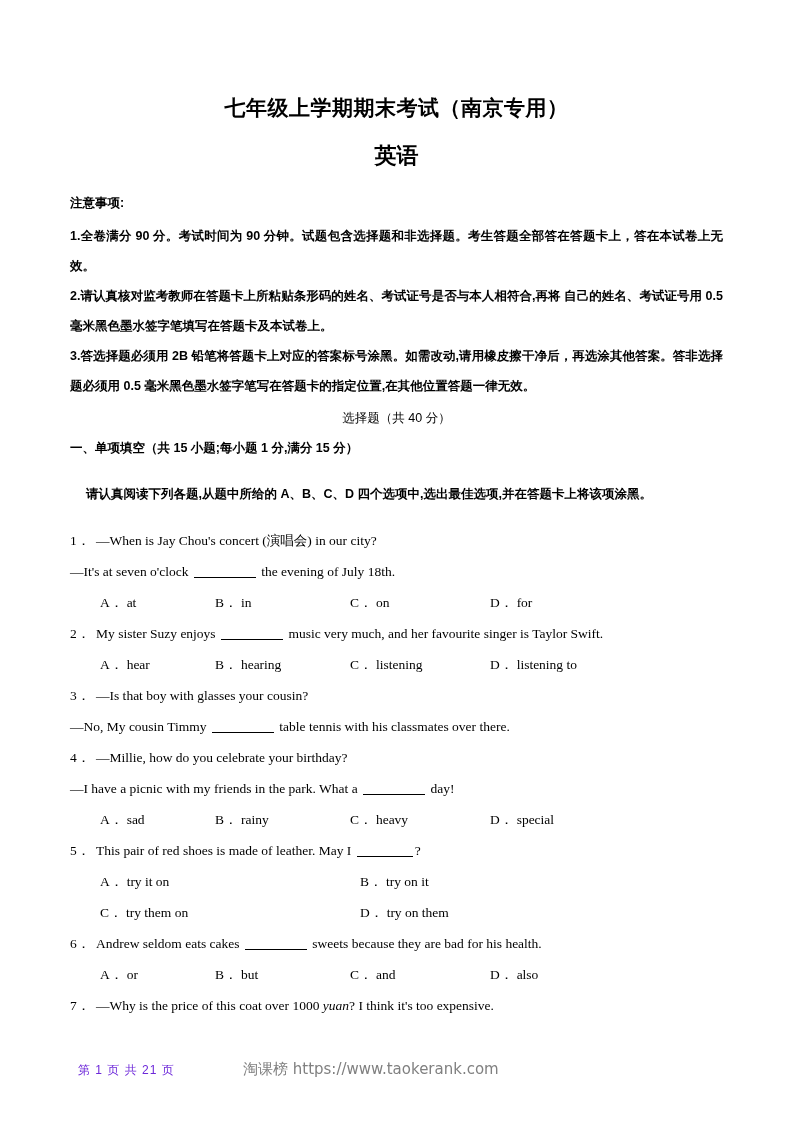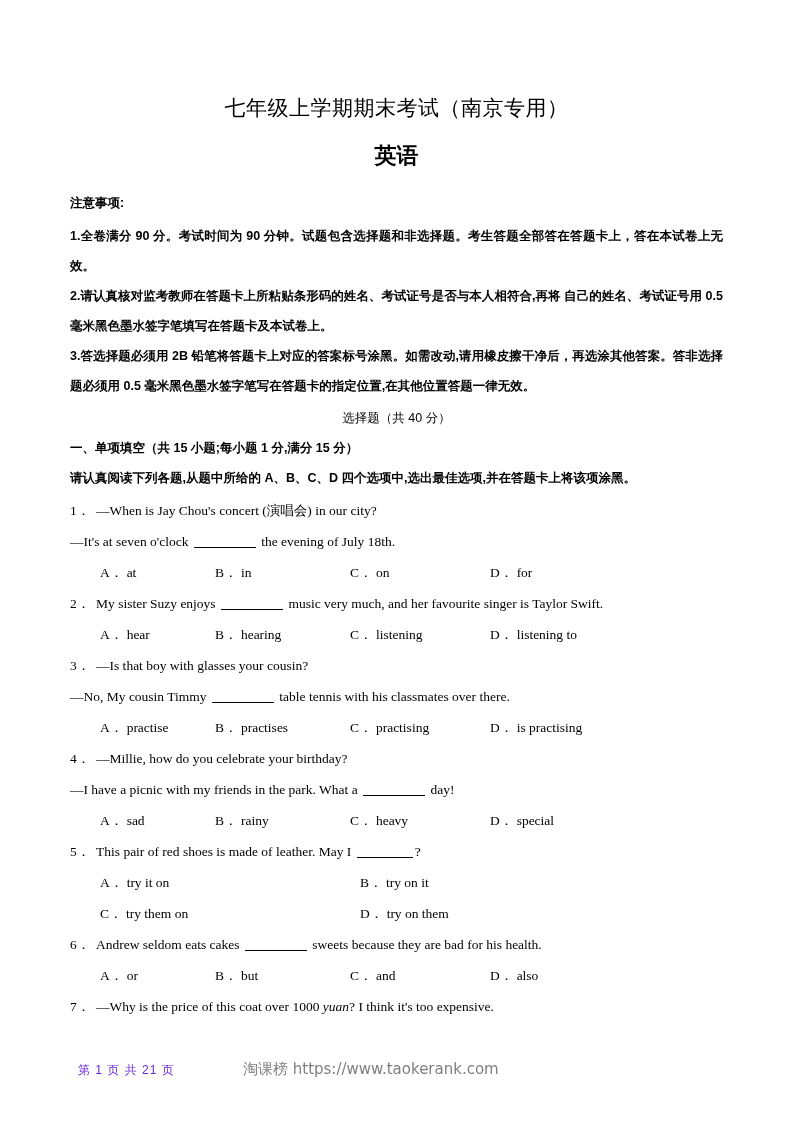--- a/index.html
+++ b/index.html
@@ -22,21 +22,21 @@
     width: 793px;
     height: 1122px;
     box-sizing: border-box;
     padding: 0 70px;
   }
 
   
   .doc-title {
     text-align: center;
     font-family: "Liberation Serif", "DejaVu Serif", serif;
-    font-weight: normal;
+    font-weight: bold;
     font-size: 21px;
     letter-spacing: 0.5px;
     margin: 0;
     padding-top: 96px;
     line-height: 1.2;
   }
   .doc-subject {
     text-align: center;
     font-family: "Liberation Sans", "DejaVu Sans", sans-serif;
     font-weight: bold;
@@ -82,21 +82,21 @@
     font-weight: bold;
     font-size: 12.5px;
     line-height: 30px;
     margin: 0;
   }
   .section-instr {
     font-family: "Liberation Sans", "DejaVu Sans", sans-serif;
     font-weight: bold;
     font-size: 12.5px;
     line-height: 30px;
-    margin: 0;
+    margin: 16px;
   }
 
   
   .questions {
     margin-top: 2px;
   }
   .question {
     margin: 0;
   }
   .q-line {
@@ -219,26 +219,20 @@
         <span class="opt c1"><span>A．</span> <span>hear</span></span>
         <span class="opt c2"><span>B．</span> <span>hearing</span></span>
         <span class="opt c3"><span>C．</span> <span>listening</span></span>
         <span class="opt c4"><span>D．</span> <span>listening to</span></span>
       </div>
     </div>
 
     <div class="question">
       <p class="q-line"><span class="num">3．</span><span>—Is that boy with glasses your cousin?</span></p>
       <p class="q-line cont"><span>—No, My cousin Timmy </span><span class="blank"></span><span> table tennis with his classmates over there.</span></p>
-      <div class="options">
-        <span class="opt c1"><span>A．</span> <span>practise</span></span>
-        <span class="opt c2"><span>B．</span> <span>practises</span></span>
-        <span class="opt c3"><span>C．</span> <span>practising</span></span>
-        <span class="opt c4"><span>D．</span> <span>is practising</span></span>
-      </div>
     </div>
 
     <div class="question">
       <p class="q-line"><span class="num">4．</span><span>—Millie, how do you celebrate your birthday?</span></p>
       <p class="q-line cont"><span>—I have a picnic with my friends in the park. What a </span><span class="blank"></span><span> day!</span></p>
       <div class="options">
         <span class="opt c1"><span>A．</span> <span>sad</span></span>
         <span class="opt c2"><span>B．</span> <span>rainy</span></span>
         <span class="opt c3"><span>C．</span> <span>heavy</span></span>
         <span class="opt c4"><span>D．</span> <span>special</span></span>

